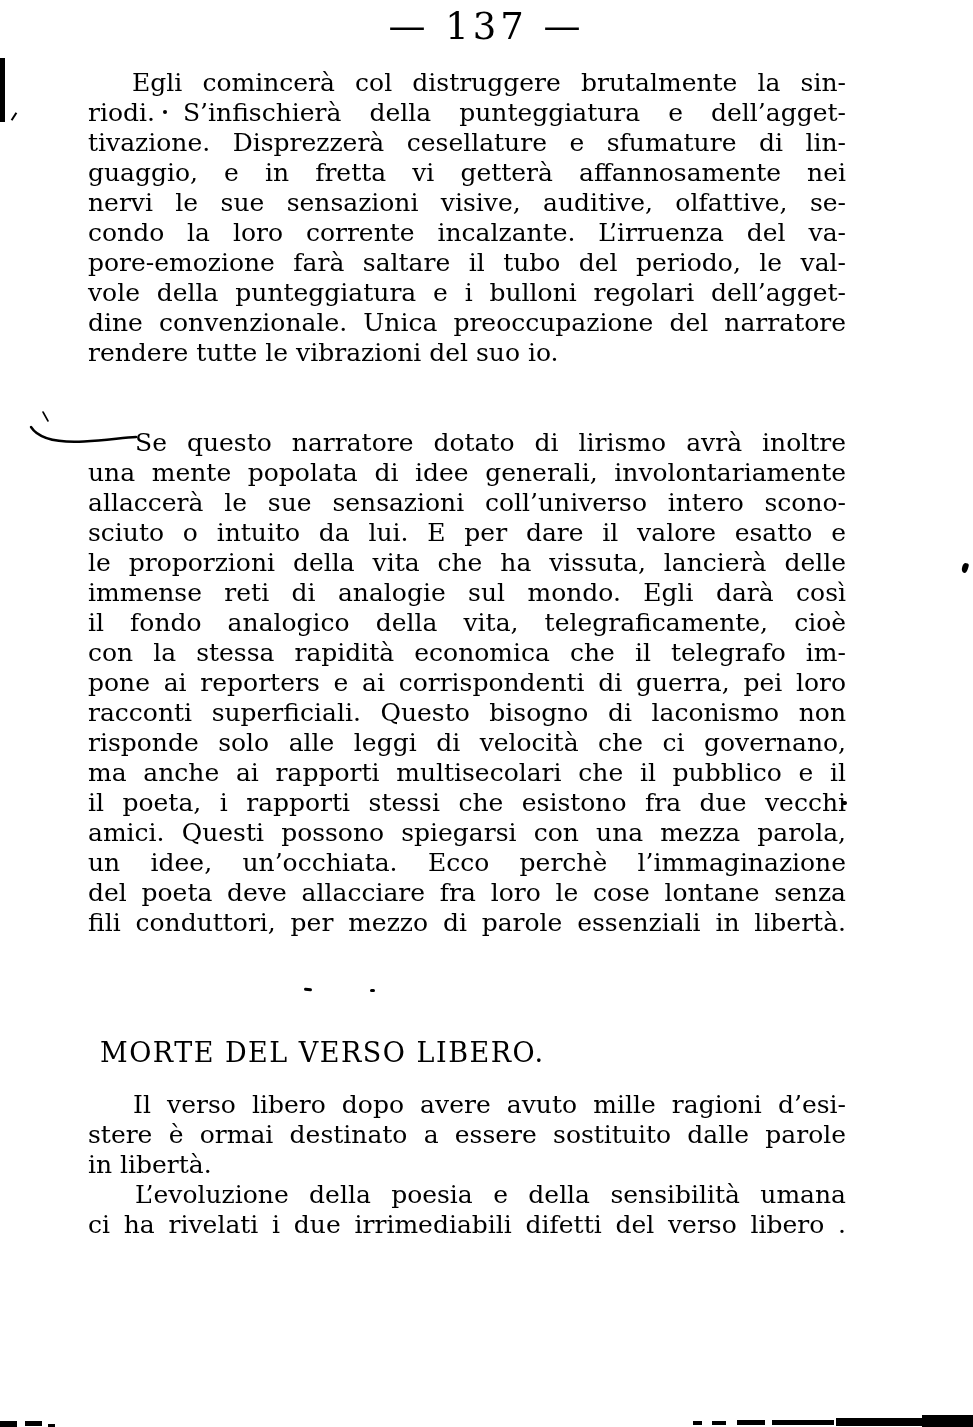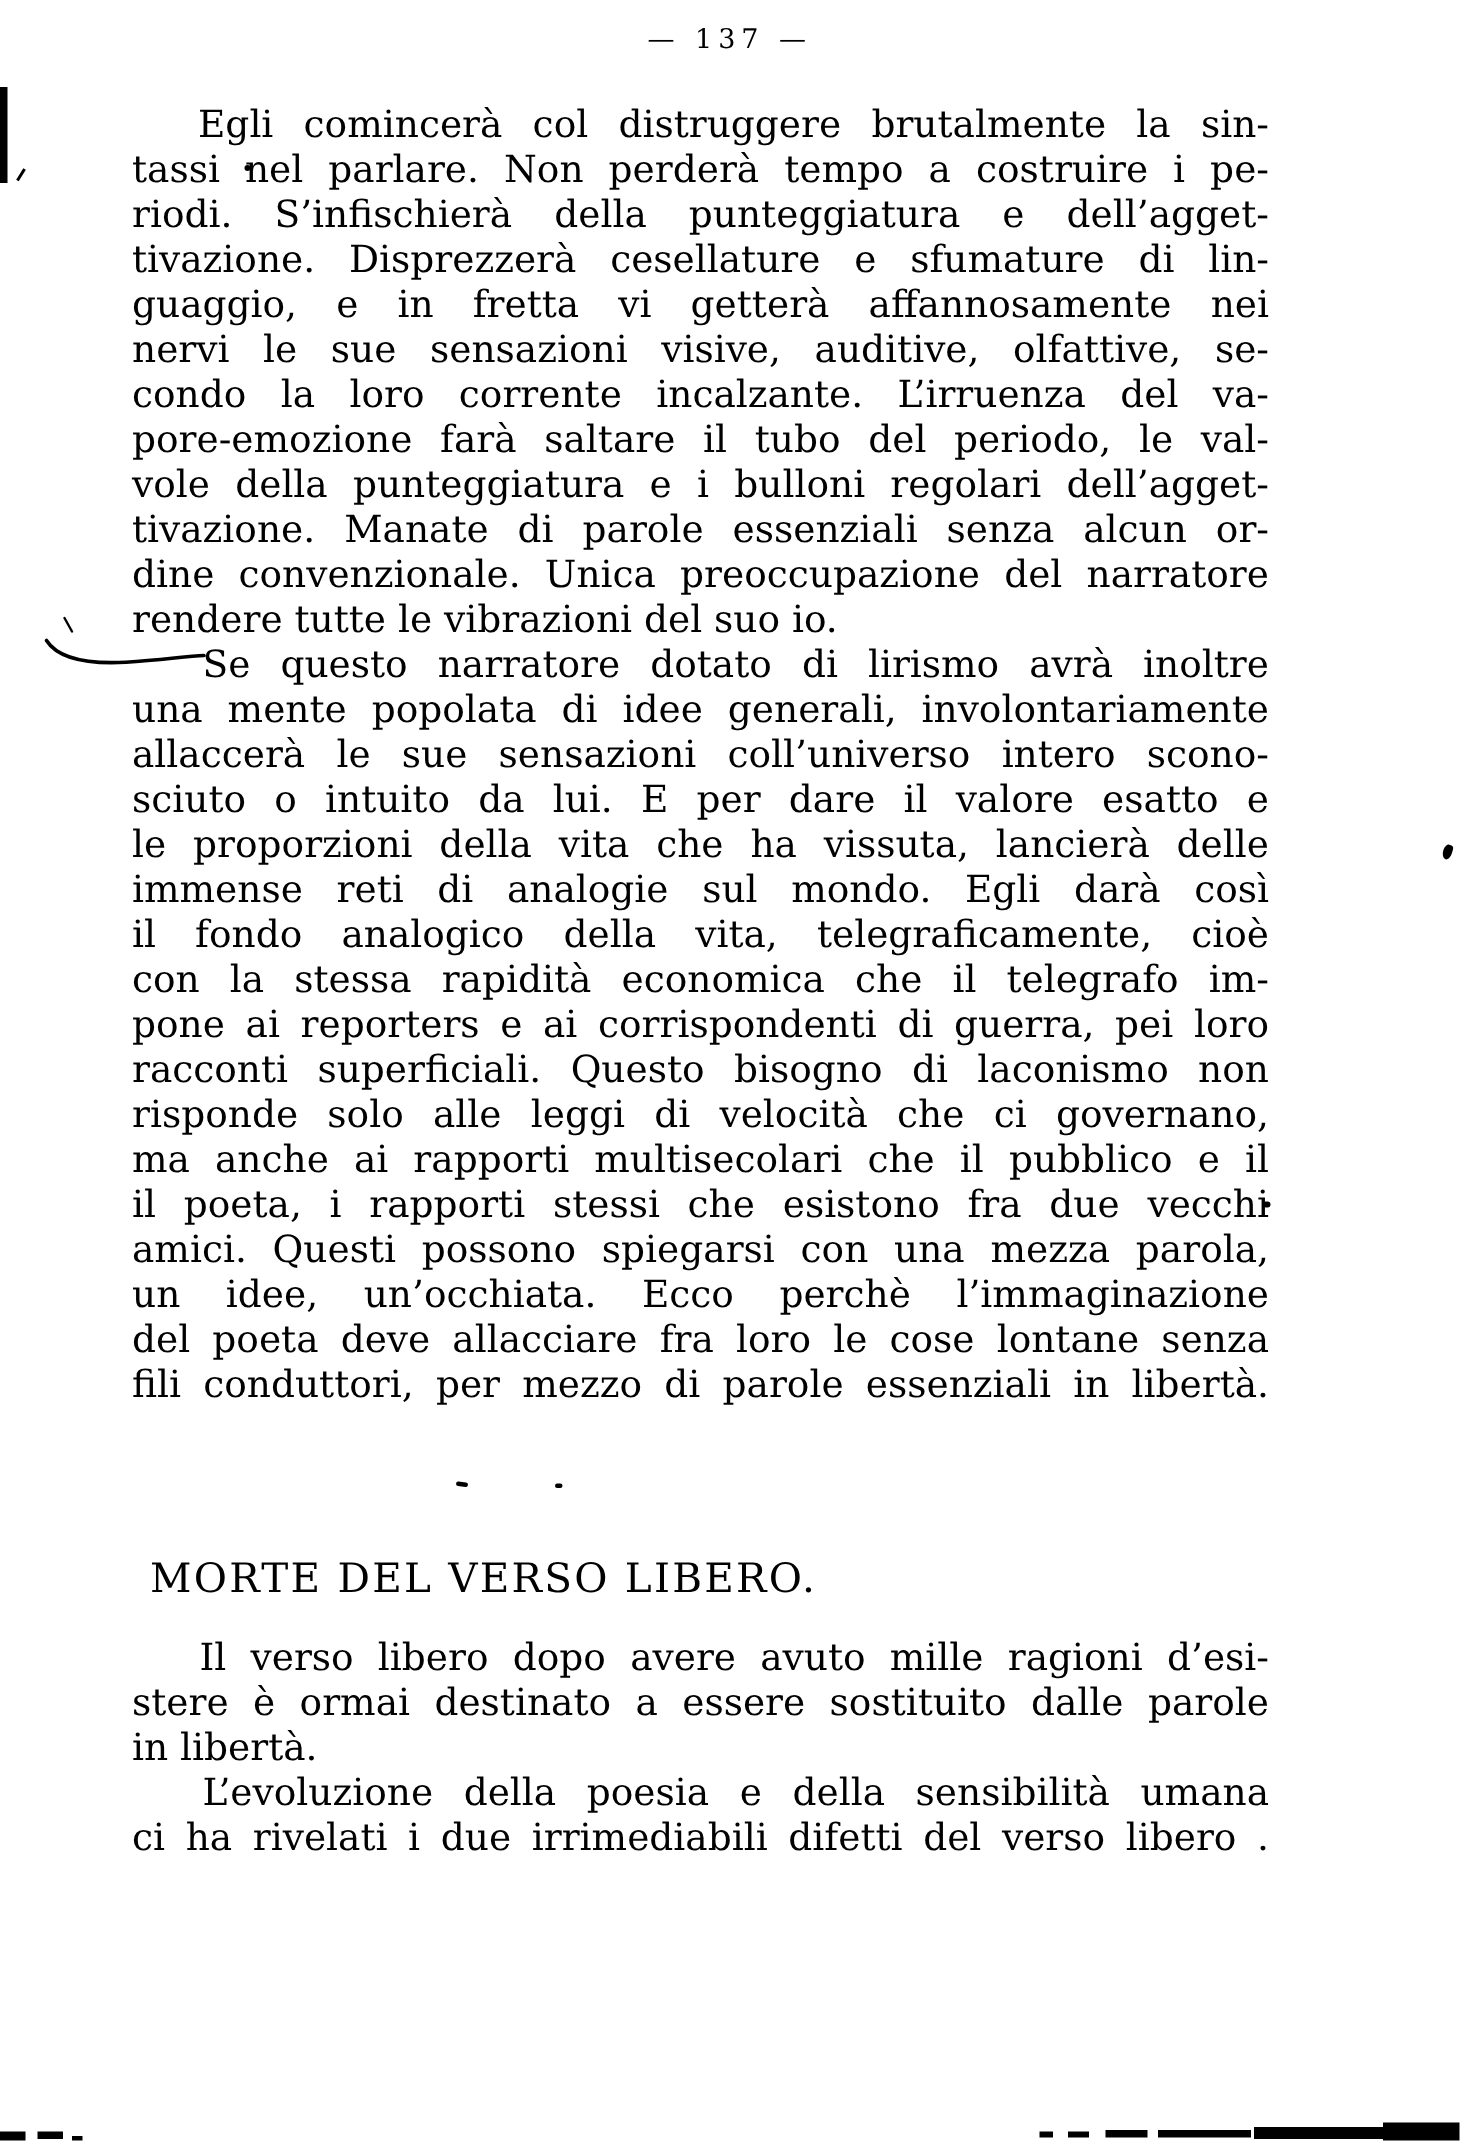--- a/index.html
+++ b/index.html
@@ -11,21 +11,21 @@
     width: 973px; height: 1427px;
     overflow: hidden;
     font-family: "DejaVu Serif", "Liberation Serif", serif;
     color: #000;
   }
   .page { position: absolute; inset: 0; background: #fff; }
 
   .header {
     position: absolute; top: 10px; left: 0; width: 100%;
     text-align: center;
-    font-size: 18px; line-height: 34px;
+    font-size: 37px; line-height: 34px;
     letter-spacing: 4px;
   }
 
   .textblock {
     position: absolute; left: 88px; width: 758px;
   }
   .p1 { top: 68px; }
   .p2 { top: 428px; }
   .p3 { top: 1090px; }
   .p4 { top: 1180px; }
@@ -75,29 +75,27 @@
 </style>
 </head>
 <body>
 
 <div class="page">
 
   <div class="header">— 137 —</div>
 
   <div class="textblock p1">
       <div class="tline" style="text-indent: 44px;"><span>Egli comincerà col distruggere brutalmente la sin-</span></div>
-      <div class="tline"><span>tassi nel parlare. Non perderà tempo a costruire i pe-</span></div>
       <div class="tline"><span>riodi. S’infischierà della punteggiatura e dell’agget-</span></div>
       <div class="tline"><span>tivazione. Disprezzerà cesellature e sfumature di lin-</span></div>
       <div class="tline"><span>guaggio, e in fretta vi getterà affannosamente nei</span></div>
       <div class="tline"><span>nervi le sue sensazioni visive, auditive, olfattive, se-</span></div>
       <div class="tline"><span>condo la loro corrente incalzante. L’irruenza del va-</span></div>
       <div class="tline"><span>pore-emozione farà saltare il tubo del periodo, le val-</span></div>
       <div class="tline"><span>vole della punteggiatura e i bulloni regolari dell’agget-</span></div>
-      <div class="tline"><span>tivazione. Manate di parole essenziali senza alcun or-</span></div>
       <div class="tline"><span>dine convenzionale. Unica preoccupazione del narratore</span></div>
       <div class="tline nojust"><span>rendere tutte le vibrazioni del suo io.</span></div>
     </div>
 
   <svg class="swoosh" viewBox="0 0 112 42">
     <path d="M17 6 l5 9" fill="none" stroke="#000" stroke-width="1.6" stroke-linecap="round"></path>
     <path d="M5 21 C 12 32, 30 37, 58 35.5 C 82 34, 98 31.5, 110 31" fill="none" stroke="#000" stroke-width="2.4" stroke-linecap="round"></path>
   </svg>
 
   <div class="textblock p2">

